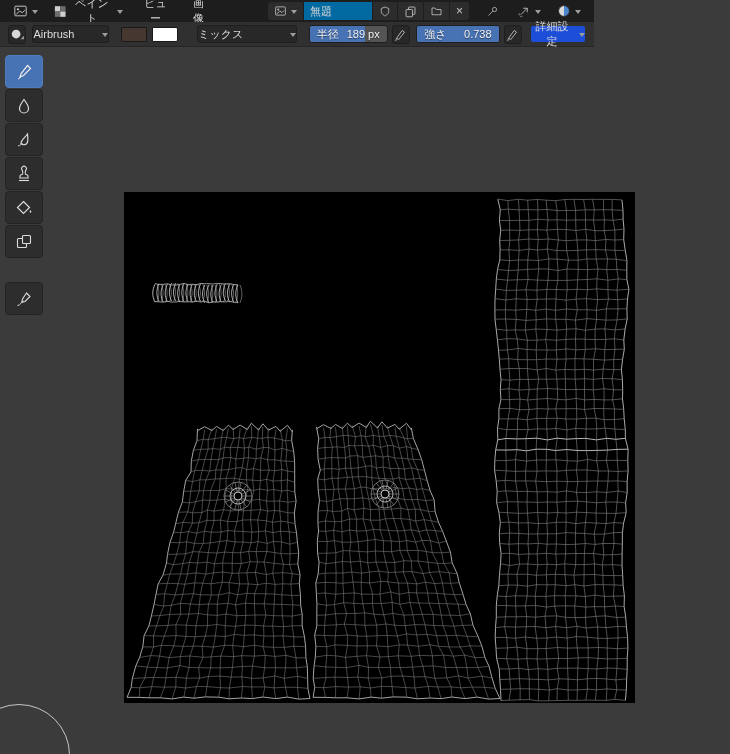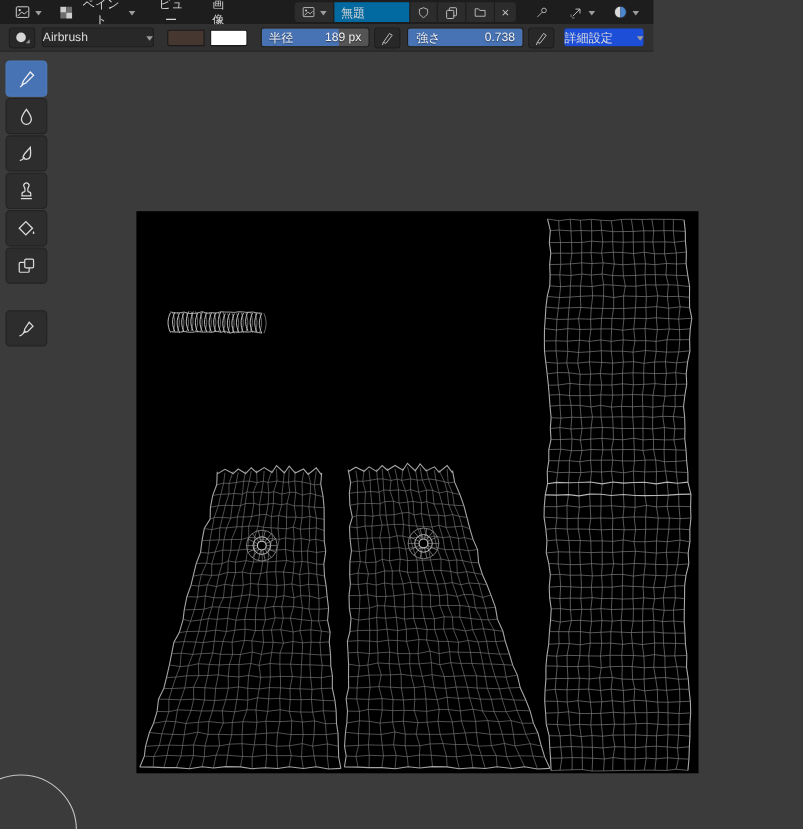--- a/index.html
+++ b/index.html
@@ -168,20 +168,24 @@
     </button>
 
     <button class="dropdown" style="width:102px;">
       <span>Airbrush</span>
       <span class="chev"></span>
     </button>
 
     <button class="swatch left" style="margin-left: 6px; background: rgb(70, 56, 48);"></button>
     <button class="swatch right" style="background: rgb(255, 255, 255);"></button>
 
+    <button class="dropdown" style="width:132px;margin-left:13px;">
+      <span>ミックス</span>
+      <span class="chev"></span>
+    </button>
 
     <div class="slider" style="width:100px;margin-left:6px;">
       <div class="fill" style="width: 72%;"></div>
       <span>半径</span>
       <span>189 px</span>
     </div>
     <button class="iconbtn" style="margin-left:-2px;">
       <svg class="ic" width="13" height="13" viewBox="0 0 16 16">
         <path d="M3 13 L10 3 L13 5 L6 14 Z" fill="none" stroke="#cfcfcf"></path>
         <path d="M3 13 l-1 3" stroke="#cfcfcf"></path>

